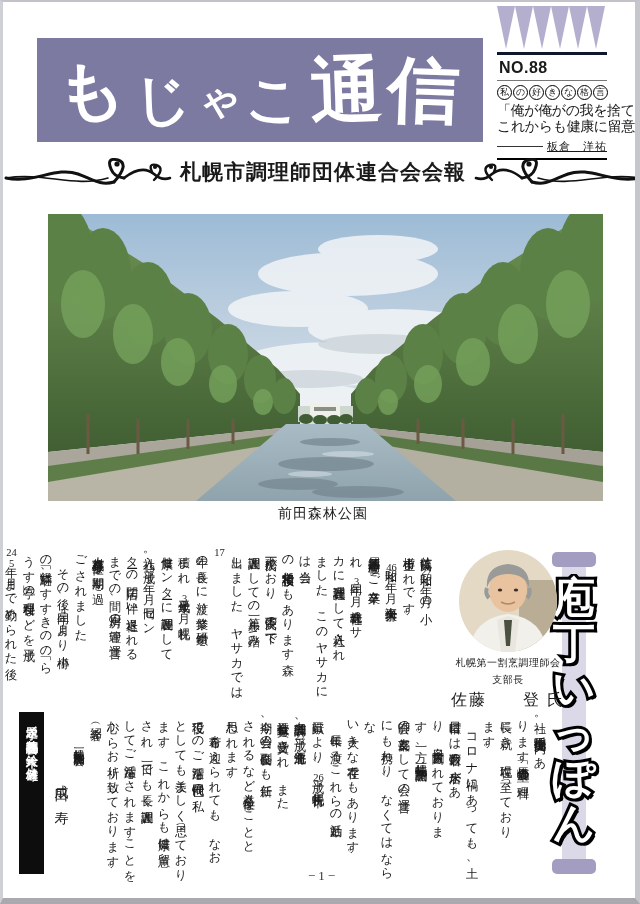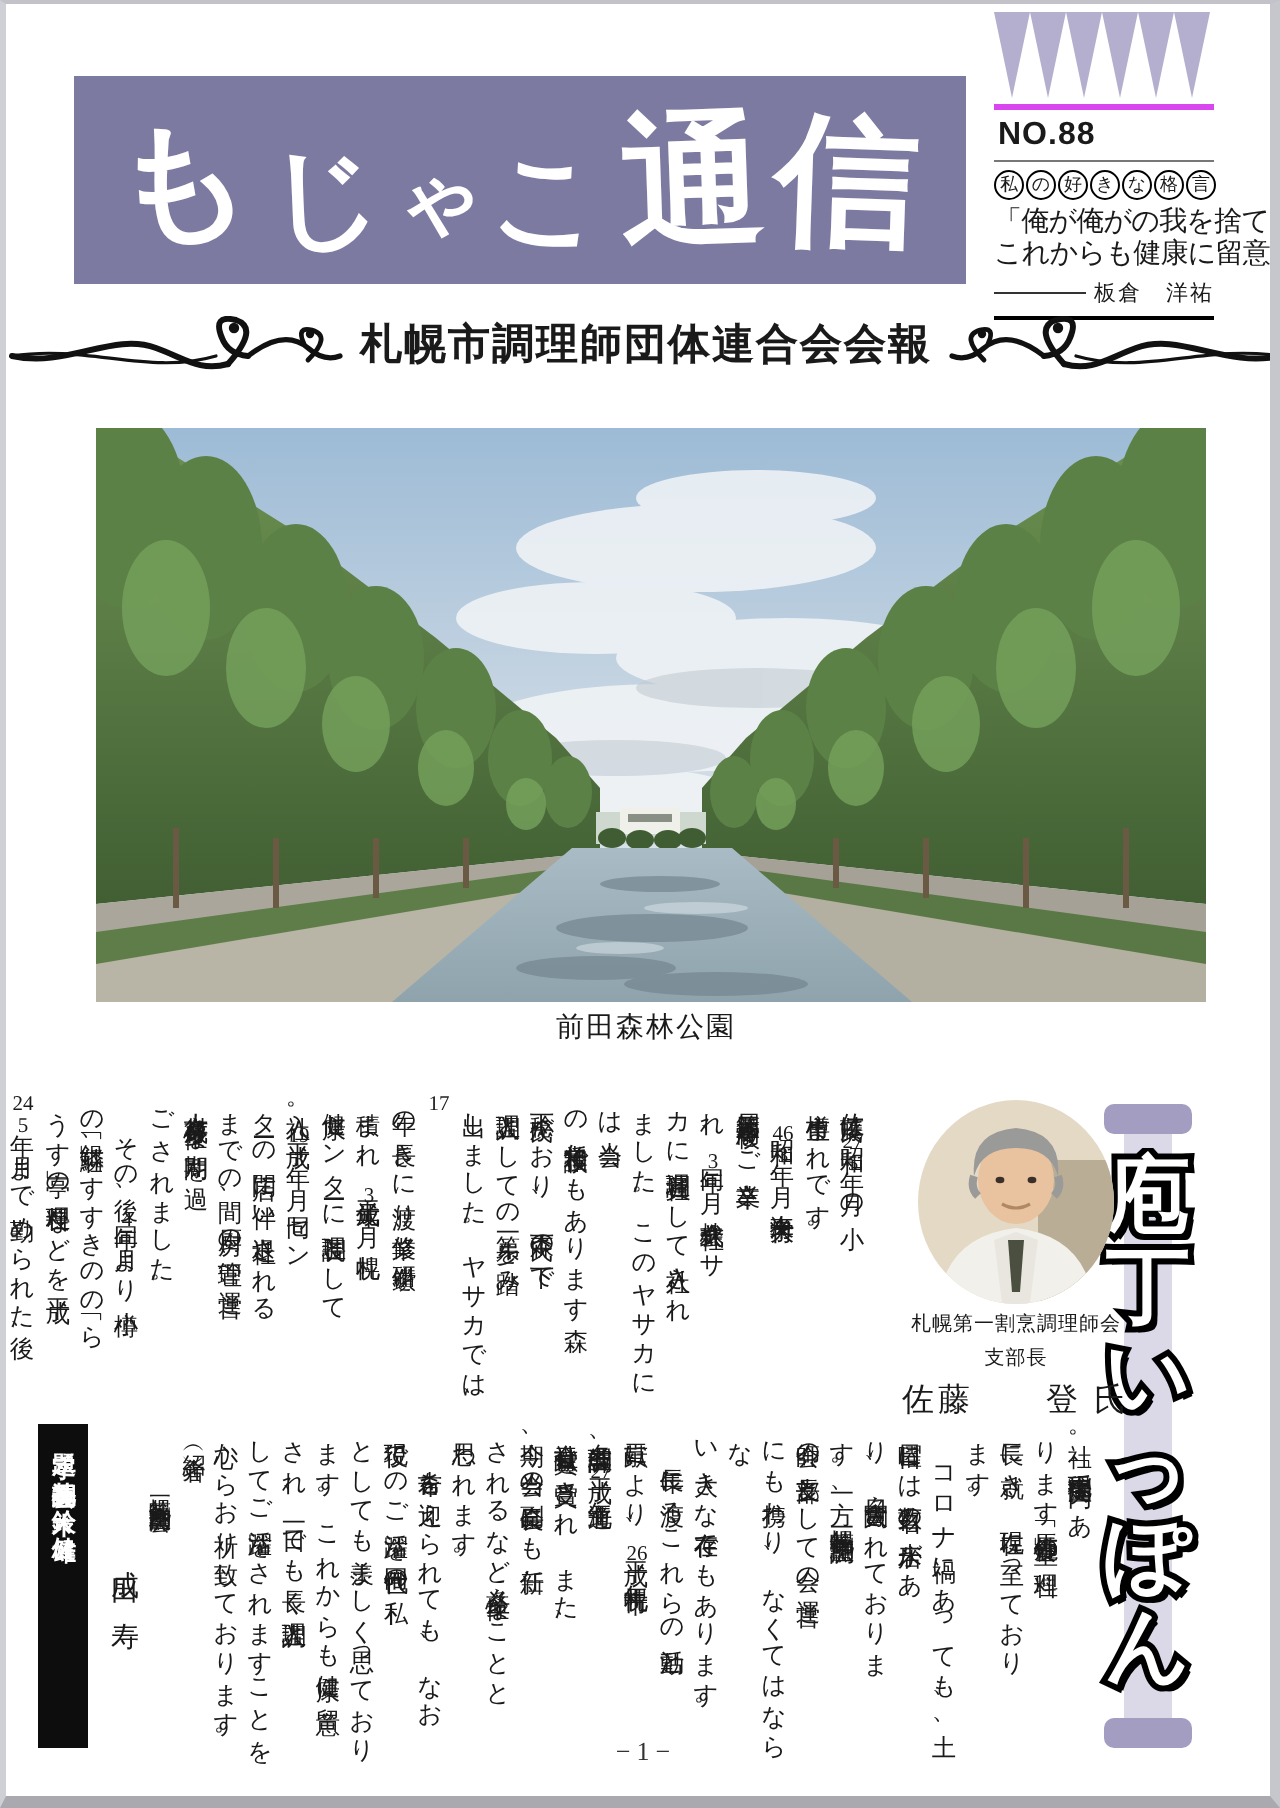--- a/index.html
+++ b/index.html
@@ -21,28 +21,28 @@
   .banner-title .i0{font-size:66px;transform:rotate(-10deg) translateY(-4px);}
   .banner-title .i1{font-size:56px;transform:rotate(-4deg);margin-left:6px;}
   .banner-title .i2{font-size:42px;transform:rotate(-6deg);margin:0 2px 6px 8px;}
   .banner-title .i3{font-size:54px;transform:rotate(3deg);margin-right:10px;}
   .banner-title .i4{font-size:72px;transform:rotate(-2deg);}
   .banner-title .i5{font-size:72px;transform:rotate(2deg);margin-left:4px;}
   
   .quotebox{position:absolute;left:494px;top:4px;width:110px;
     font-family:"Liberation Sans","DejaVu Sans",sans-serif;}
   .tri-row{display:block;width:108px;height:44px;margin-bottom:2px;}
-  .qb-inner{border-top:3px solid #d946ef;border-bottom:2px solid #000;padding:2px 0 4px 0;}
+  .qb-inner{border-top:3px solid #0f172a;border-bottom:2px solid #000;padding:2px 0 4px 0;}
   .issue-no{font-size:16px;font-weight:bold;letter-spacing:.5px;padding:2px 0 3px 2px;
     border-bottom:1px solid #777;}
   .circled-row{display:flex;gap:1px;padding:4px 0 3px 0;}
   .circled{width:13px;height:13px;border:1px solid #000;border-radius:50%;
     font-size:9px;line-height:13px;text-align:center;flex:0 0 auto;}
   .quote-line{font-size:14px;line-height:15.5px;letter-spacing:-.4px;white-space:nowrap;}
-  .attr-row{display:flex;align-items:center;gap:4px;margin-top:5px;}
+  .attr-row{display:flex;align-items:center;gap:4px;margin-top:5px;text-decoration:underline;}
   .attr-line{flex:1;border-top:1.5px solid #333;height:0;}
   .attr-name{font-size:11px;letter-spacing:1px;}
   
   .subtitle-row{position:absolute;left:40px;top:156px;width:560px;height:44px;
     display:flex;justify-content:center;gap:8px;}
   .subtitle{font-family:"Liberation Sans","DejaVu Sans",sans-serif;
     font-size:21px;font-weight:bold;letter-spacing:1px;white-space:nowrap;}
   .flourish{flex:0 0 auto;}
   .flourish.right{transform:scaleX(-1);}
   

